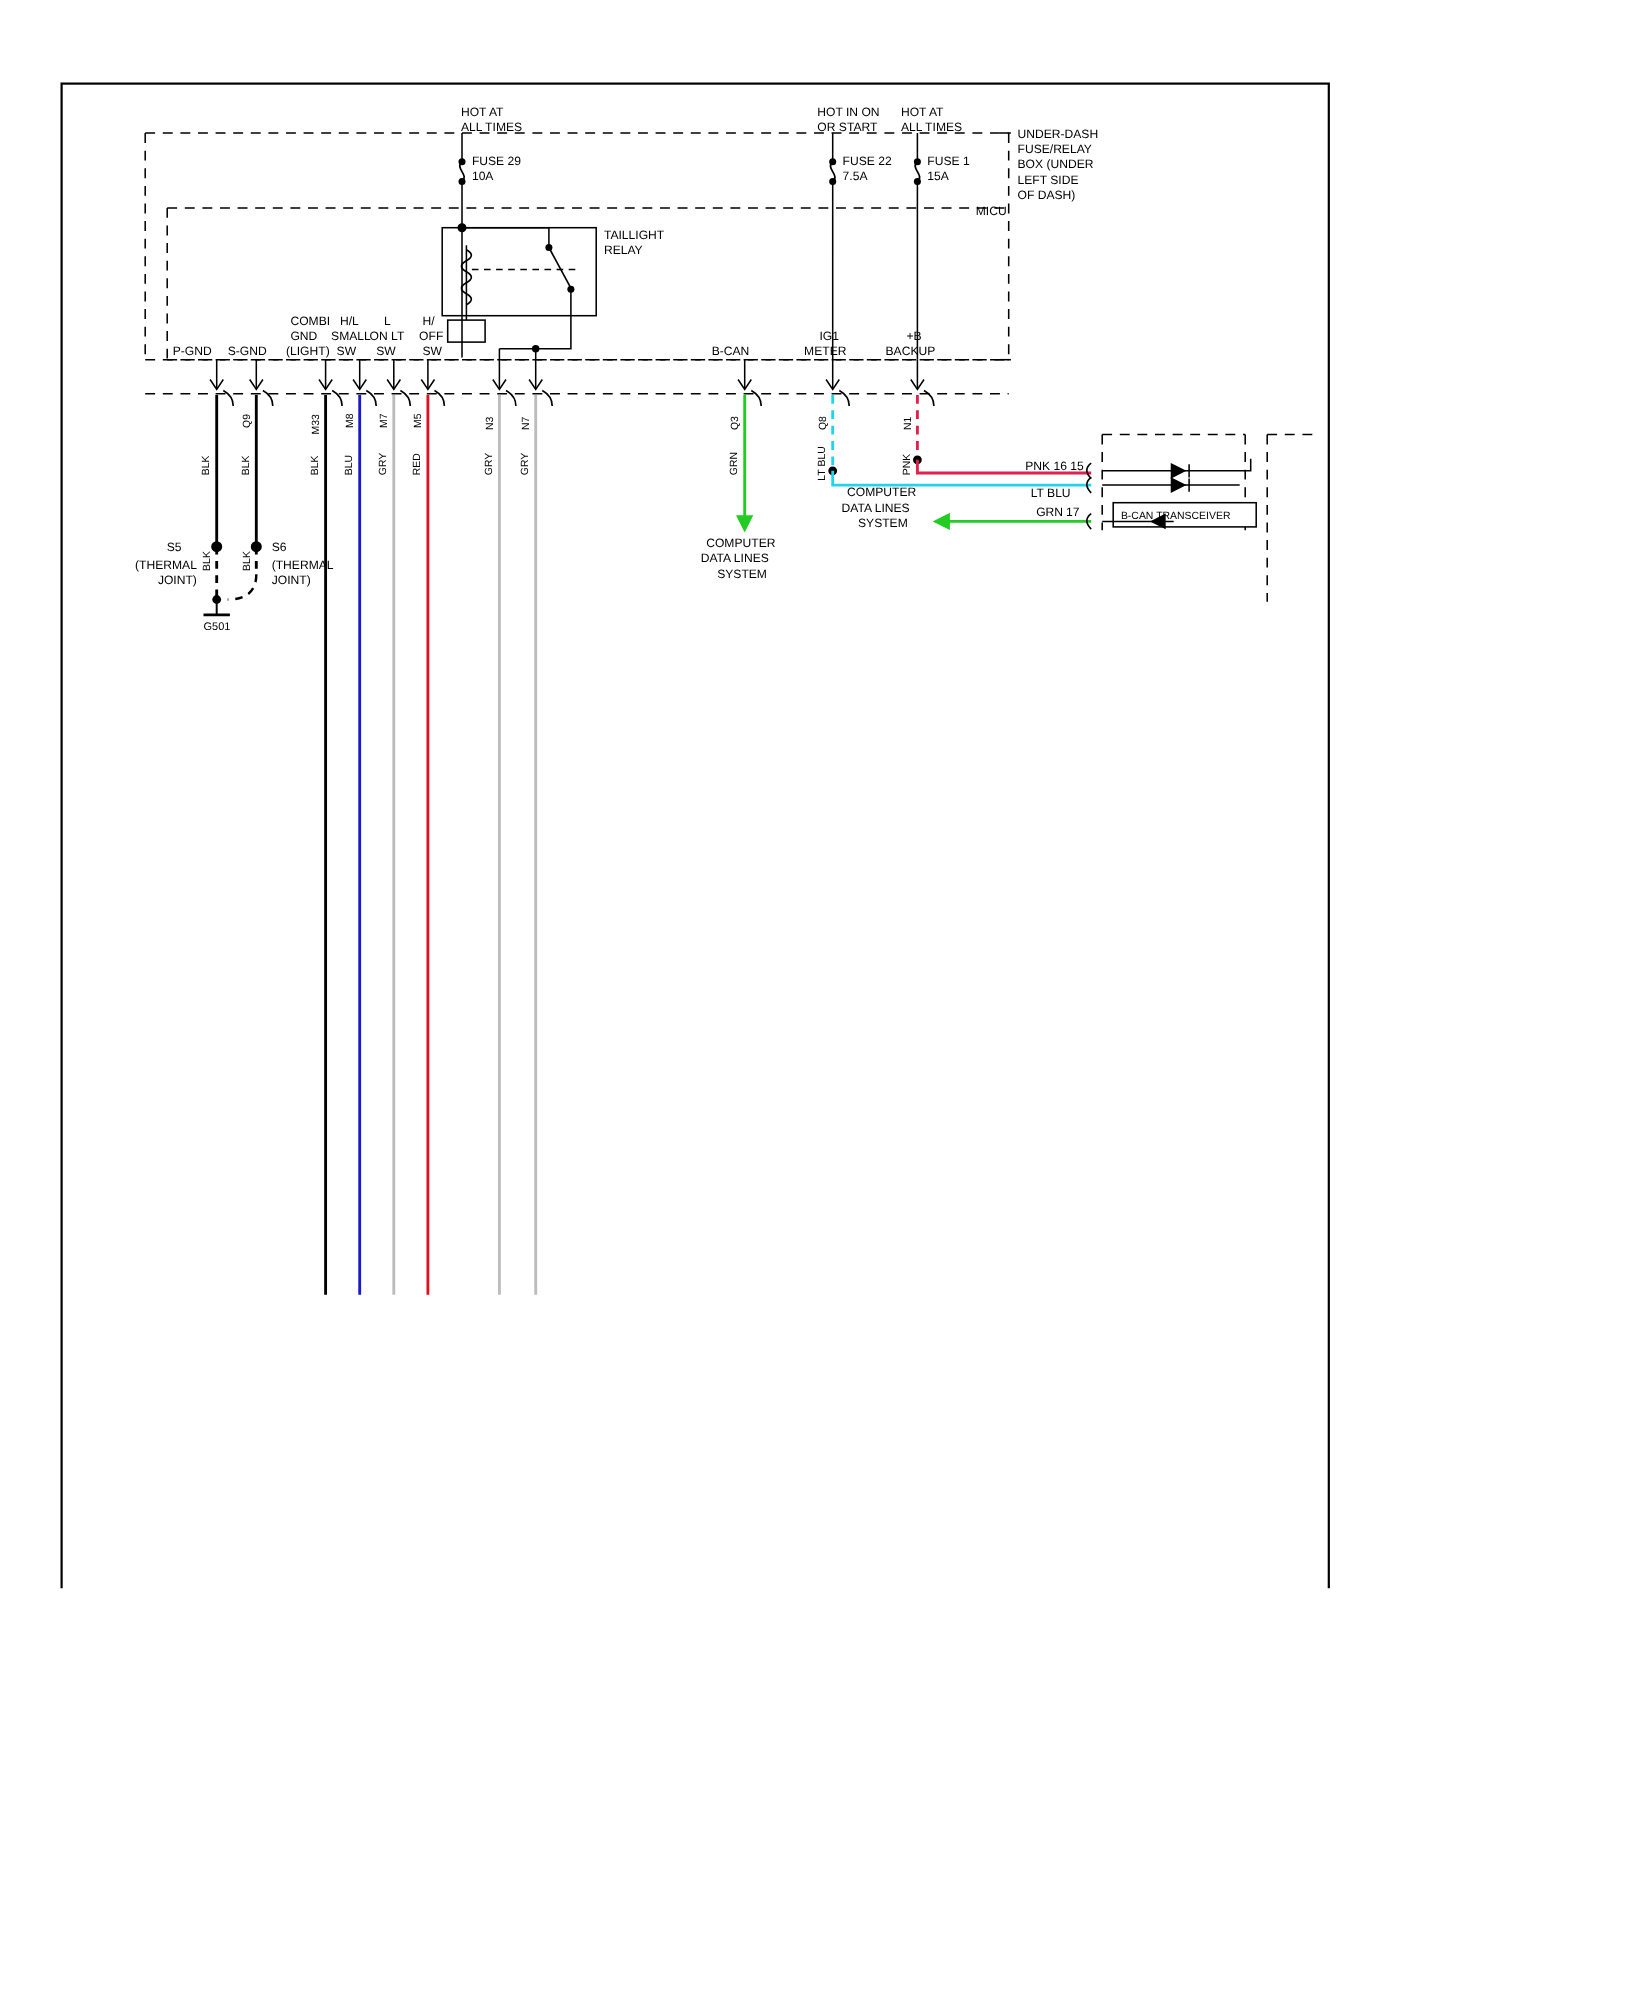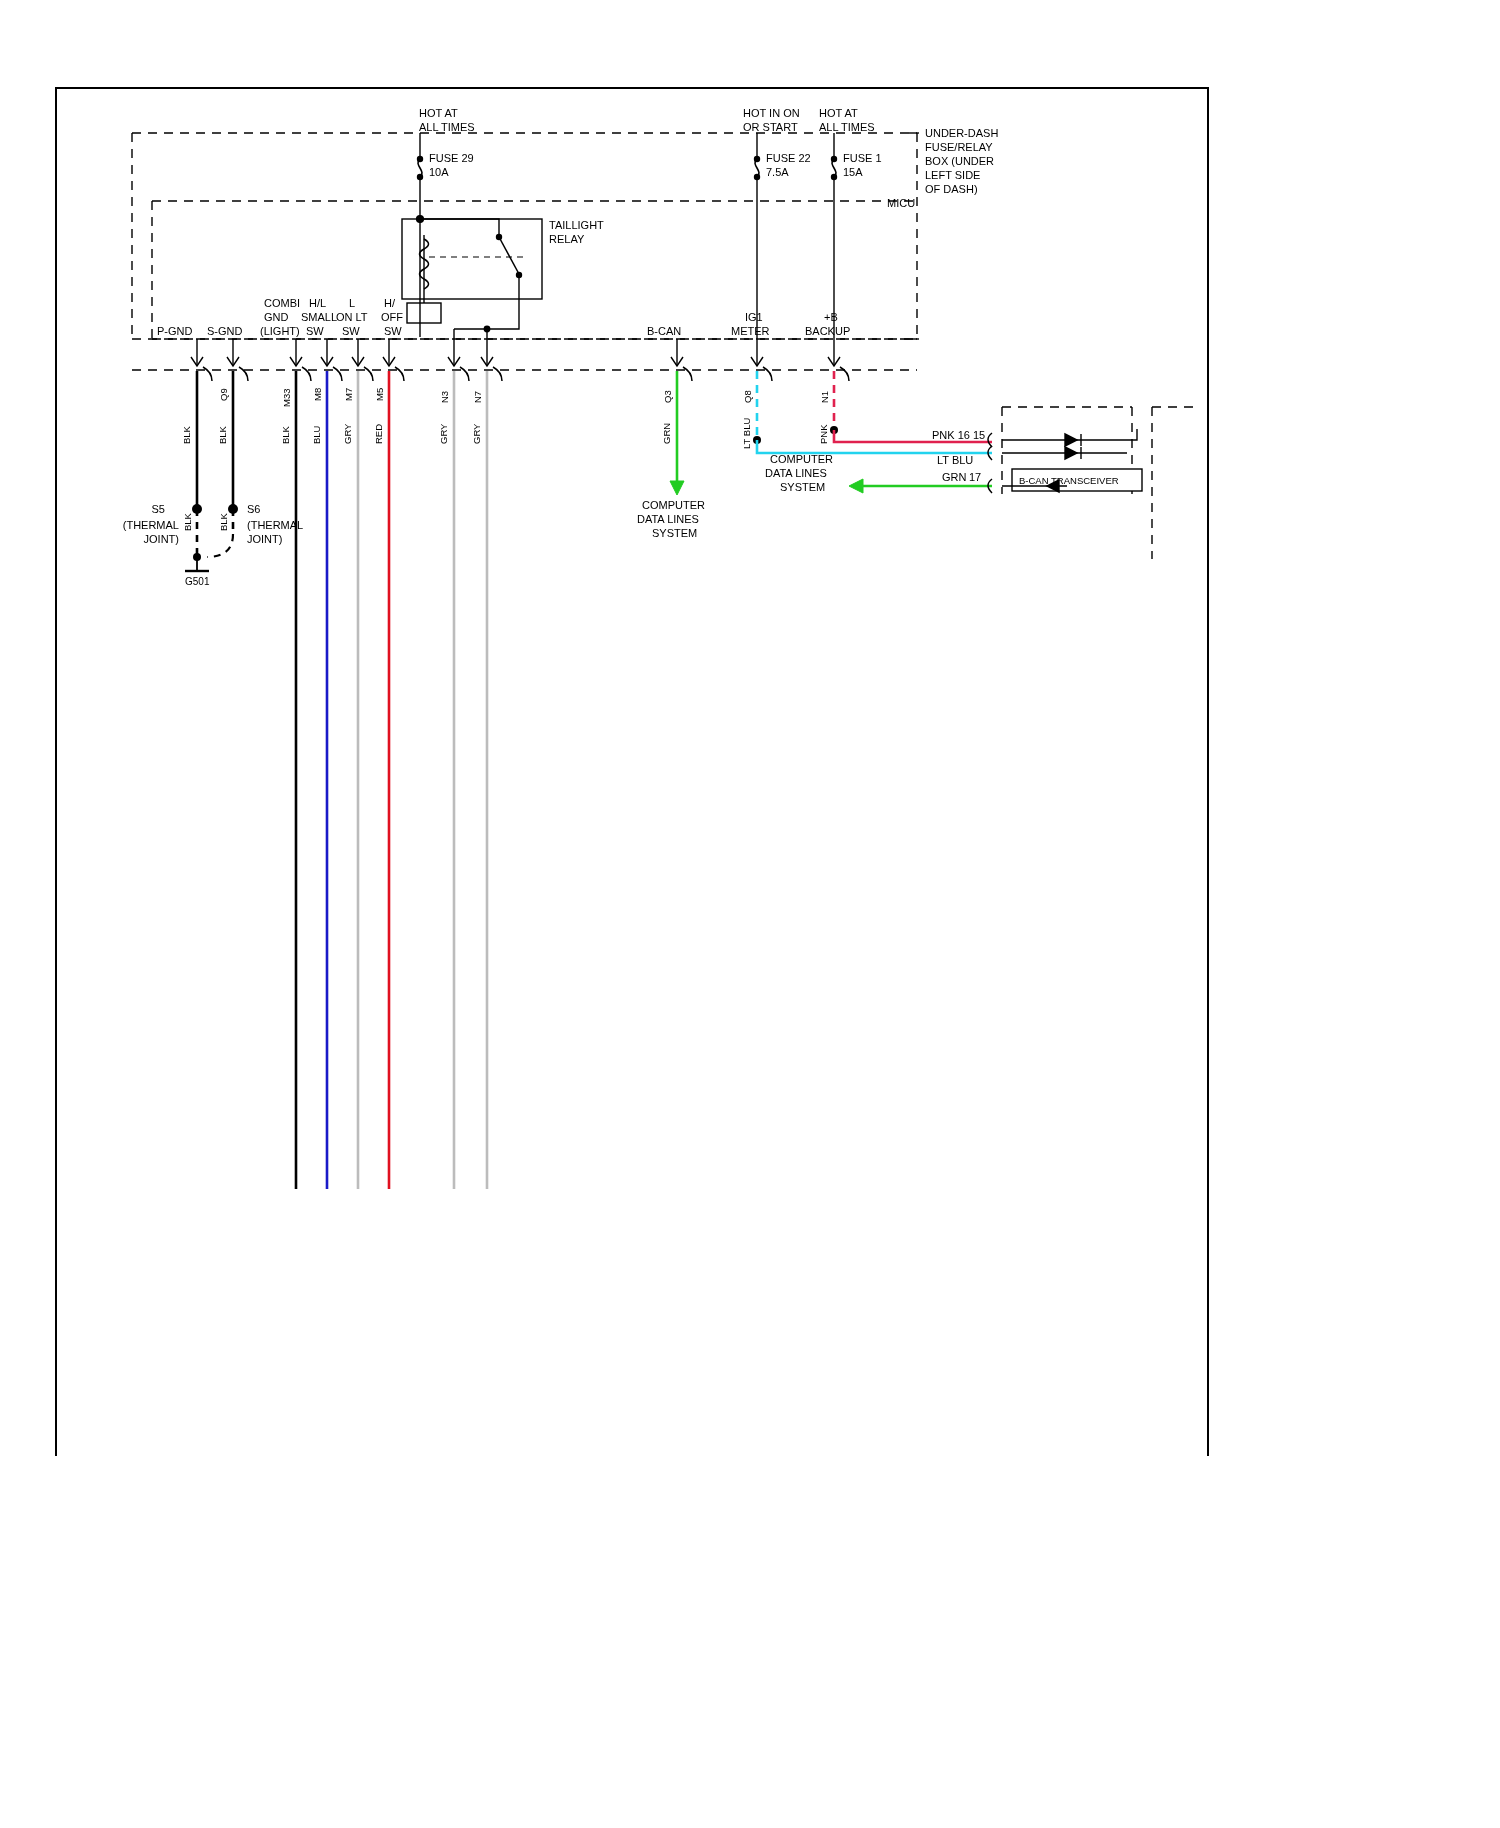--- a/index.html
+++ b/index.html
@@ -1,17 +1,17 @@
 <!DOCTYPE html>
 <html><head>
 <meta charset="utf-8">
 <style>
   html,body{margin:0;padding:0;background:#ffffff;}
   body{font-family:"Liberation Sans",sans-serif;}
-  #page{position:relative;width:1500px;height:1444px;background:#ffffff;overflow:hidden;margin-top:12px;}
+  #page{position:relative;width:1500px;height:1444px;background:#ffffff;overflow:hidden;}
   #sheet{position:absolute;left:55px;top:75px;width:1150px;height:1380px;border:2px solid #000;background:#fff;}
   #faded{position:absolute;left:55px;top:470px;width:1150px;height:1030px;opacity:0.13;pointer-events:none;}
   svg{display:block;}
   .t{font-family:"Liberation Sans",sans-serif;font-size:11px;fill:#000;}
   .t10{font-family:"Liberation Sans",sans-serif;font-size:10px;fill:#000;}
   .t9{font-family:"Liberation Sans",sans-serif;font-size:9.5px;fill:#000;}
   .vert{writing-mode:vertical-rl;transform:rotate(180deg);}
 </style>
 </head>
 <body>

